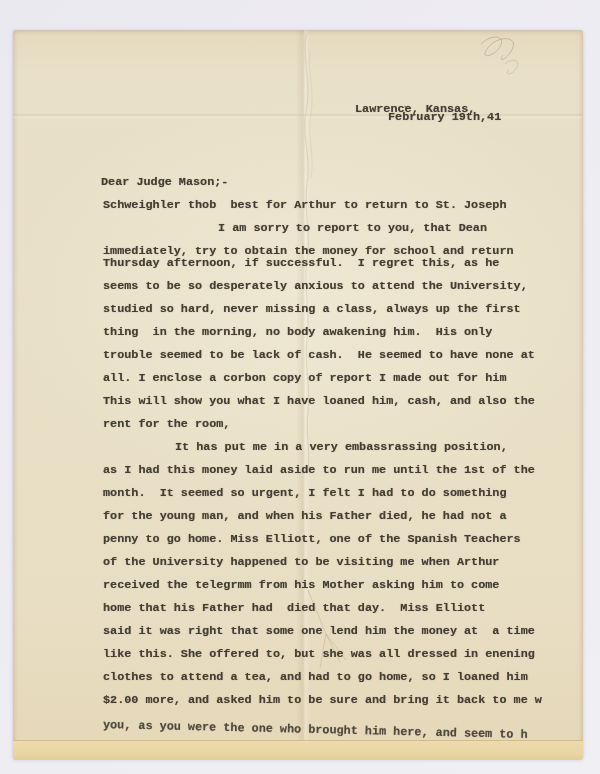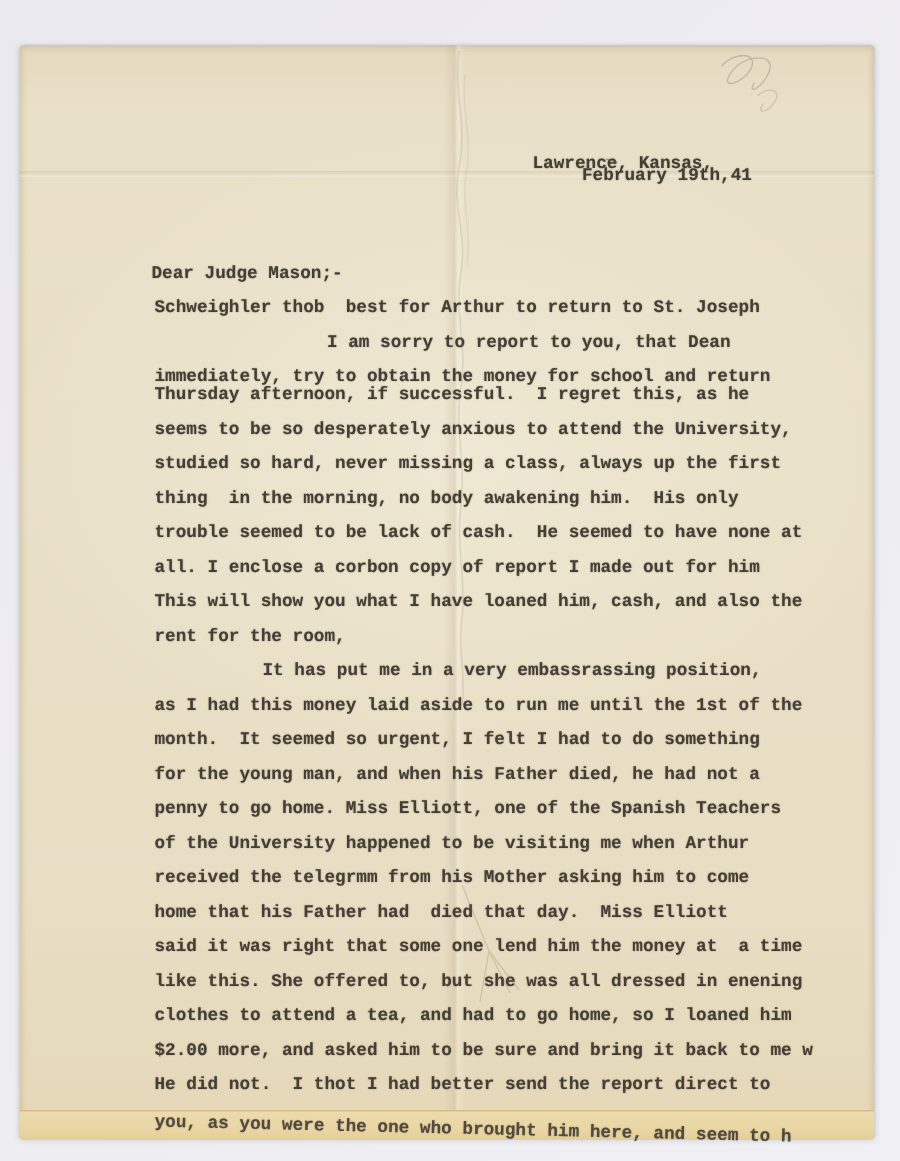--- a/index.html
+++ b/index.html
@@ -119,18 +119,17 @@
         <div class="line">month.  It seemed so urgent, I felt I had to do something</div>
         <div class="line">for the young man, and when his Father died, he had not a</div>
         <div class="line">penny to go home. Miss Elliott, one of the Spanish Teachers</div>
         <div class="line">of the University happened to be visiting me when Arthur</div>
         <div class="line">received the telegrmm from his Mother asking him to come</div>
         <div class="line">home that his Father had  died that day.  Miss Elliott</div>
         <div class="line">said it was right that some one lend him the money at  a time</div>
         <div class="line">like this. She offered to, but she was all dressed in enening</div>
         <div class="line">clothes to attend a tea, and had to go home, so I loaned him</div>
         <div class="line">$2.00 more, and asked him to be sure and bring it back to me w</div>
-        <div class="line">He did not.  I thot I had better send the report direct to</div>
         <div class="line last">you, as you were the one who brought him here, and seem to h</div>
       </div>
 
   </div>
 </div>
 
 </body></html>

